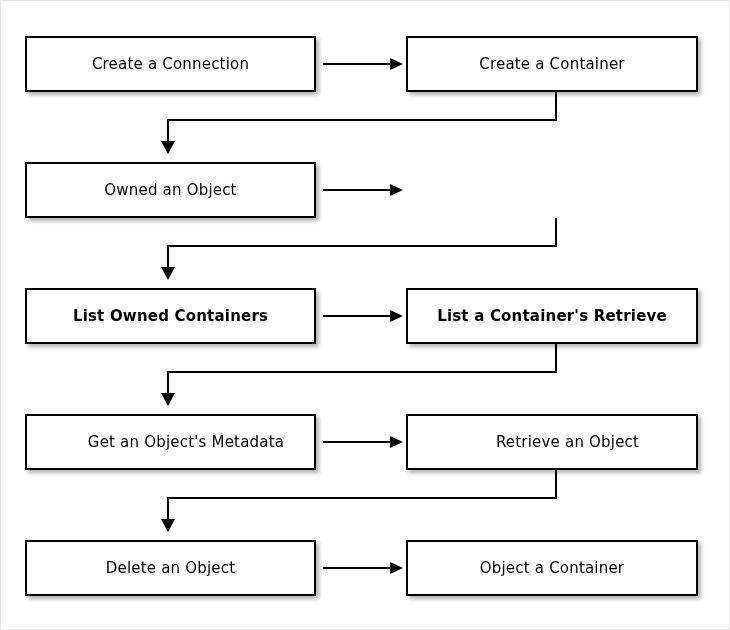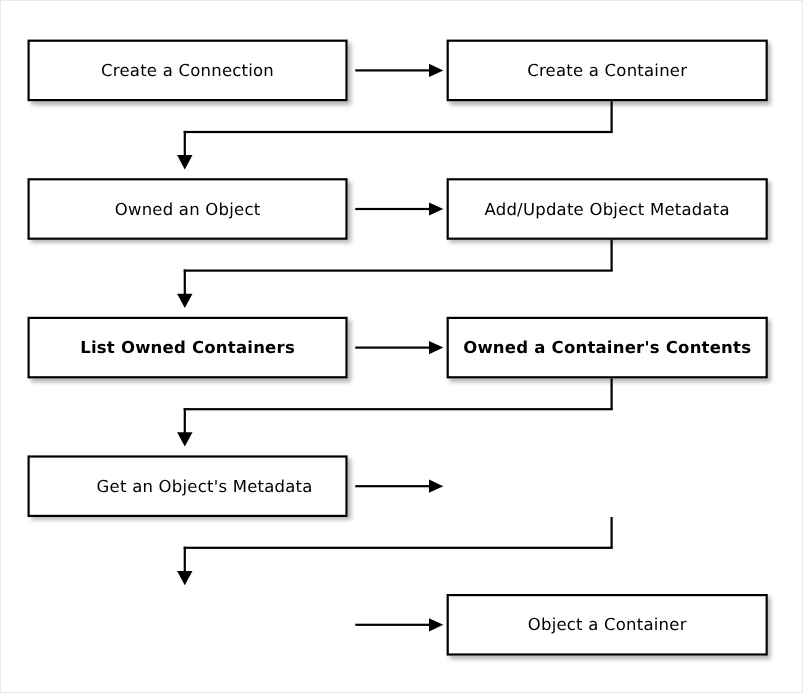--- a/index.html
+++ b/index.html
@@ -145,64 +145,67 @@
     <span class="head-down"></span>
   </div>
 
   <div class="node col-left row2">
     <span class="label">Owned an Object</span>
   </div>
   <div class="h-arrow ha2">
     <span class="shaft"></span>
     <span class="head"></span>
   </div>
-  <div class="node col-right row2">
-    <span class="label">Add/Update Object Metadata</span>
-  </div>
 
   <div class="elbow el2">
     <span class="v-right"></span>
     <span class="h-run"></span>
     <span class="v-left"></span>
     <span class="head-down"></span>
   </div>
 
   <div class="node col-left row3">
     <span class="label">List Owned Containers</span>
   </div>
   <div class="h-arrow ha3">
     <span class="shaft"></span>
     <span class="head"></span>
   </div>
   <div class="node col-right row3">
-    <span class="label">Owned a Container's Contents</span>
+    <span class="label">List a Container's Retrieve</span>
   </div>
 
   <div class="elbow el3">
     <span class="v-right"></span>
     <span class="h-run"></span>
     <span class="v-left"></span>
     <span class="head-down"></span>
   </div>
 
   <div class="node col-left row4">
     <span class="label">Get an Object's Metadata</span>
   </div>
   <div class="h-arrow ha4">
     <span class="shaft"></span>
     <span class="head"></span>
   </div>
+  <div class="node col-right row4">
+    <span class="label">Retrieve an Object</span>
+  </div>
 
   <div class="elbow el4">
     <span class="v-right"></span>
     <span class="h-run"></span>
     <span class="v-left"></span>
     <span class="head-down"></span>
   </div>
 
+  <div class="node col-left row5">
+    <span class="label">Delete an Object</span>
+  </div>
   <div class="h-arrow ha5">
     <span class="shaft"></span>
     <span class="head"></span>
   </div>
   <div class="node col-right row5">
     <span class="label">Object a Container</span>
   </div>
 
 </div>
 

